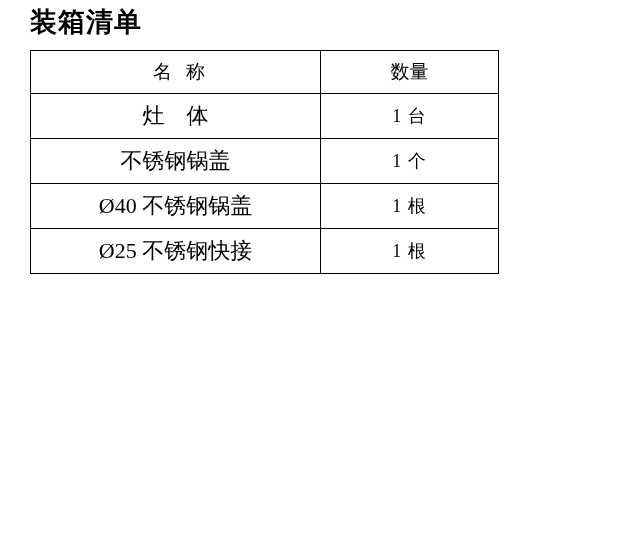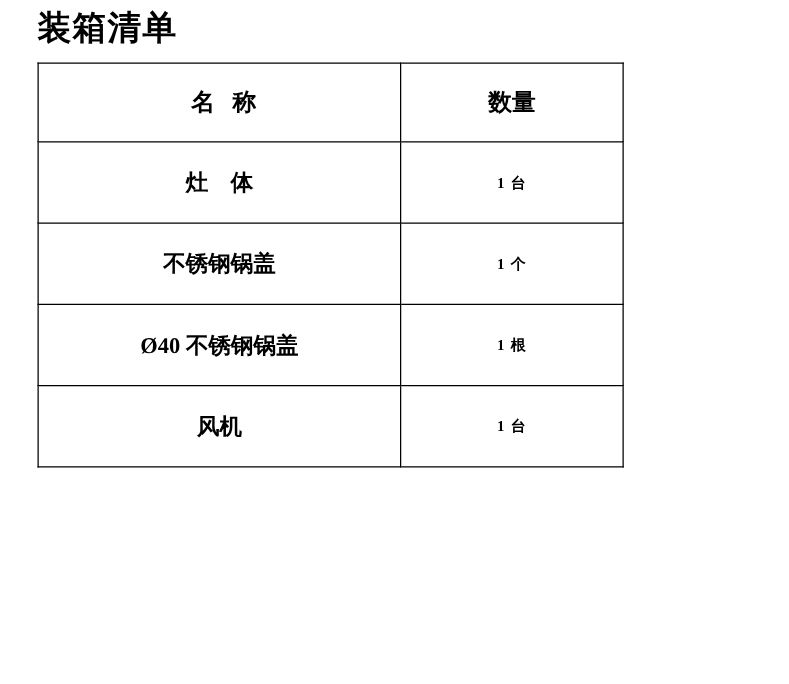--- a/index.html
+++ b/index.html
@@ -36,44 +36,44 @@
     top: 50px;
     width: 468px;
     border-collapse: collapse;
     table-layout: fixed;
   }
   .packing-table td,
   .packing-table th {
     border: 1px solid #000000;
     text-align: center;
     vertical-align: middle;
-    font-weight: bold;
-    padding: 10px;
+    font-weight: normal;
+    padding: 0;
     margin-left: 28px;
   }
   .packing-table col.col-name { width: 290px; }
   .packing-table col.col-qty  { width: 178px; }
 
   .head-cell {
     height: 42px;
     font-size: 19px;
     font-weight: bold;
     letter-spacing: 0px;
   }
   .head-cell .spaced {
     letter-spacing: 14px;
     padding-left: 7px;
   }
   .body-cell {
     height: 44px;
-    font-size: 18px;
+    font-size: 22px;
   }
   .qty-cell {
     height: 44px;
-    font-size: 12px;
+    font-size: 18px;
     letter-spacing: 1px;
   }
 </style>
 </head>
 <body>
 
 <div class="page">
 
   <div class="doc-title">装箱清单</div>
 
@@ -95,19 +95,19 @@
       </tr>
       <tr>
         <td class="body-cell">不锈钢锅盖</td>
         <td class="qty-cell">1 个</td>
       </tr>
       <tr>
         <td class="body-cell">Ø40 不锈钢锅盖</td>
         <td class="qty-cell">1 根</td>
       </tr>
       <tr>
-        <td class="body-cell">风机</td>
-        <td class="qty-cell">1 台</td>
+        <td class="body-cell">Ø25 不锈钢快接</td>
+        <td class="qty-cell">1 根</td>
       </tr>
     </tbody>
   </table>
 
 </div>
 
 </body></html>

